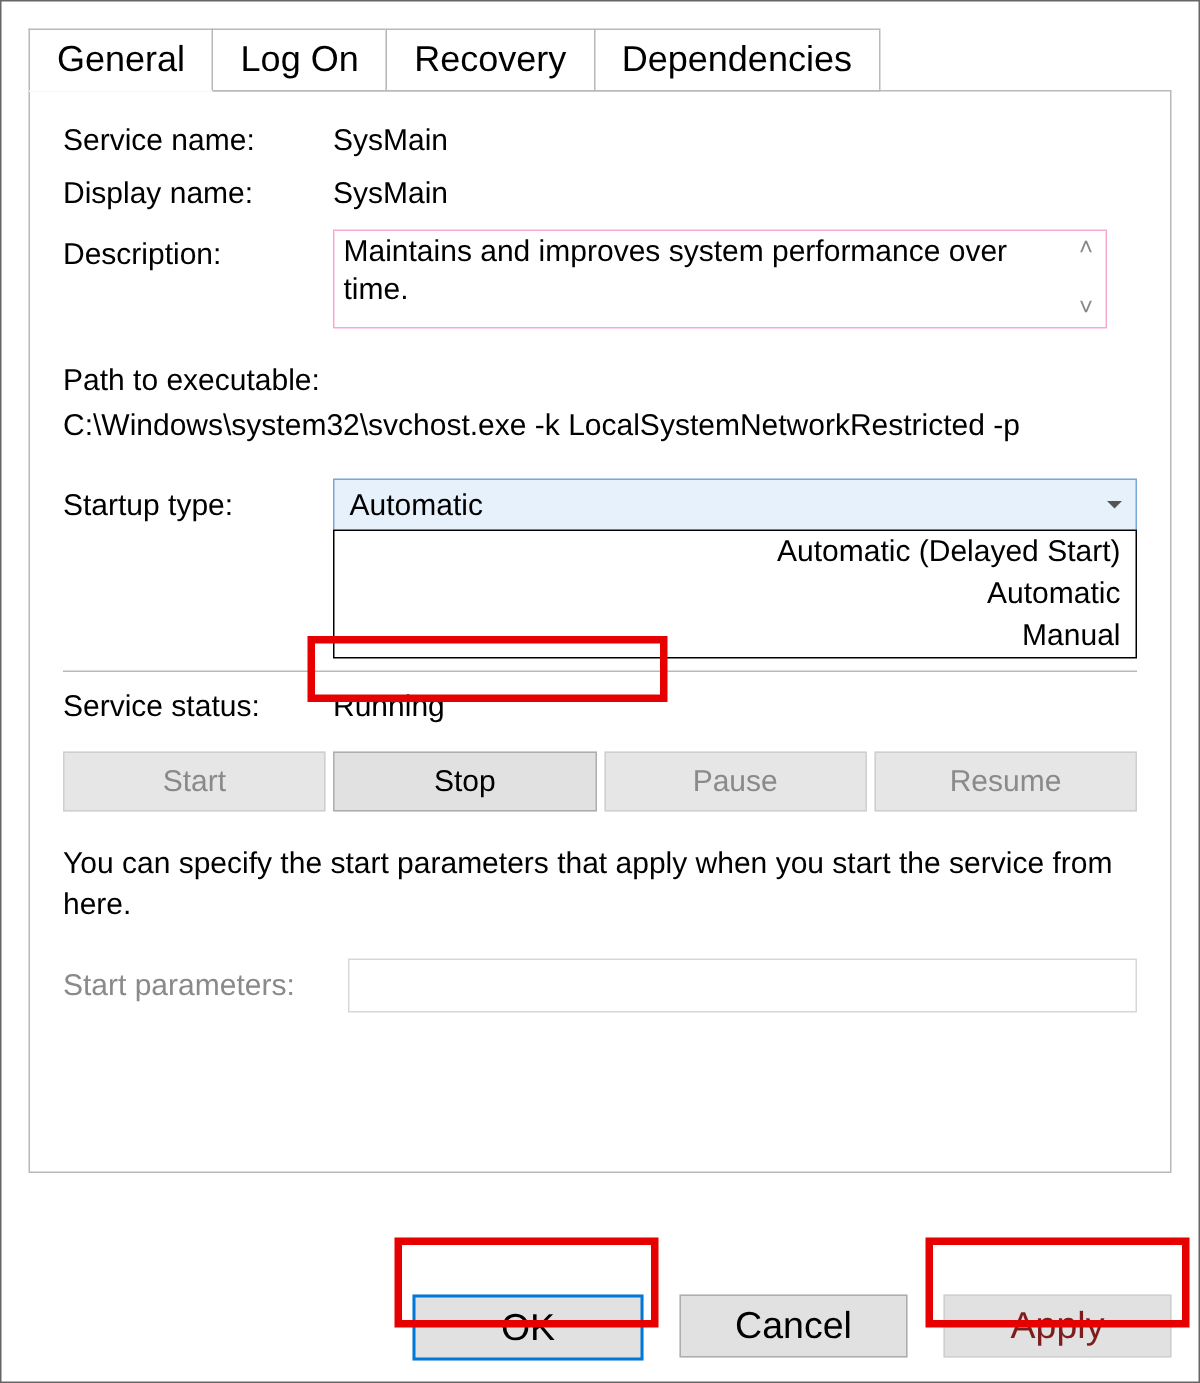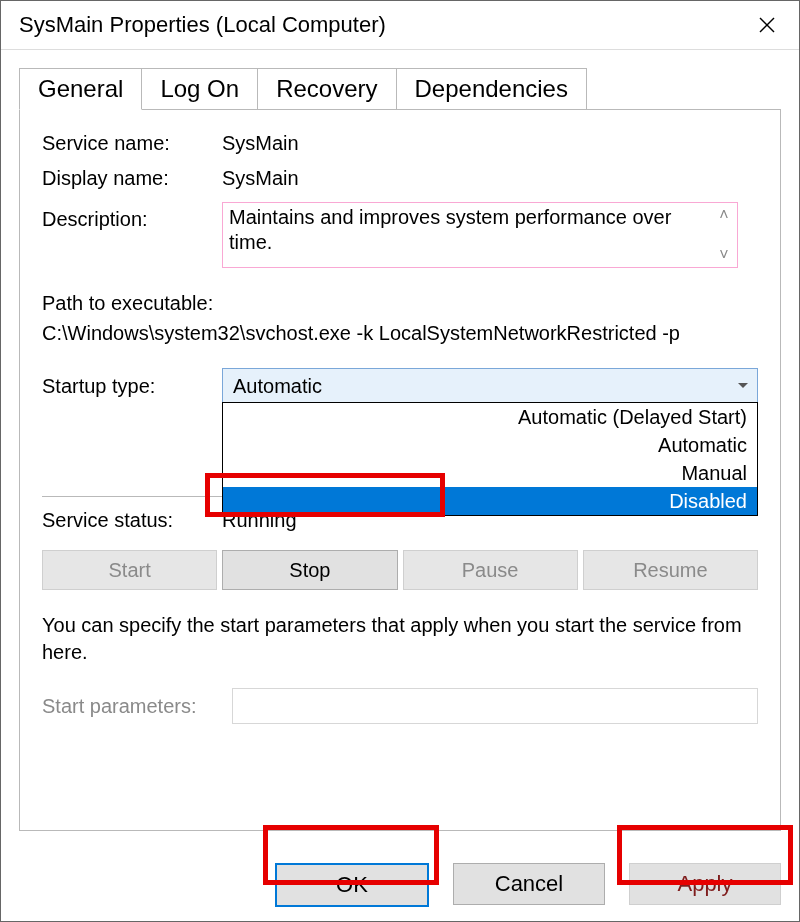--- a/index.html
+++ b/index.html
@@ -215,46 +215,37 @@
     gap: 24px;
   }
   .dlg-btn {
     width: 150px;
     height: 40px;
     background: #e1e1e1;
     border: 1px solid #adadad;
     display: flex;
     align-items: center;
     justify-content: center;
-    font-size: 22px;
+    font-size: 25px;
     position: relative;
     margin-top: 28px;
   }
   .dlg-btn.default {
     border: 2px solid #0078d7;
   }
   .dlg-btn.disabled {
     color: #7f1d1d;
     border-color: #cfcfcf;
   }
 </style>
 </head>
 <body>
 
 <div class="window">
 
-  <div class="title-bar">
-    <div class="title">SysMain Properties (Local Computer)</div>
-    <div class="close-btn">
-      <svg viewBox="0 0 16 16">
-          <line x1="1" y1="1" x2="15" y2="15"></line>
-          <line x1="15" y1="1" x2="1" y2="15"></line>
-        </svg>
-    </div>
-  </div>
 
   <div class="tabs-wrap">
     <div class="tabs">
       <div class="tab active">General</div>
       <div class="tab">Log On</div>
       <div class="tab">Recovery</div>
       <div class="tab">Dependencies</div>
     </div>
 
     <div class="tab-panel">
@@ -293,21 +284,20 @@
             <svg viewBox="0 0 12 8">
                 <path d="M1 1 L6 6 L11 1 Z"></path>
               </svg>
           </div>
         </div>
 
         <div class="dropdown">
           <div class="opt">Automatic (Delayed Start)</div>
           <div class="opt">Automatic</div>
           <div class="opt">Manual</div>
-          <div class="opt sel">Disabled</div>
           <div class="highlight-box" style="left:-18px; top:70px; width:240px; height:44px;"></div>
         </div>
       </div>
 
       <hr class="hr">
 
       <div class="status-row">
         <div class="label-col">Service status:</div>
         <div>Running</div>
       </div>

